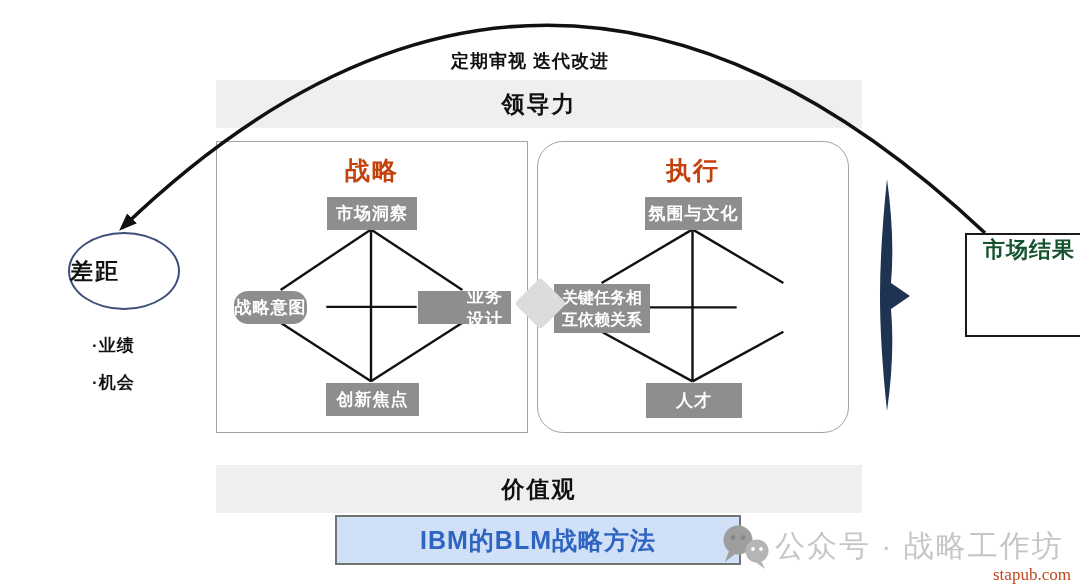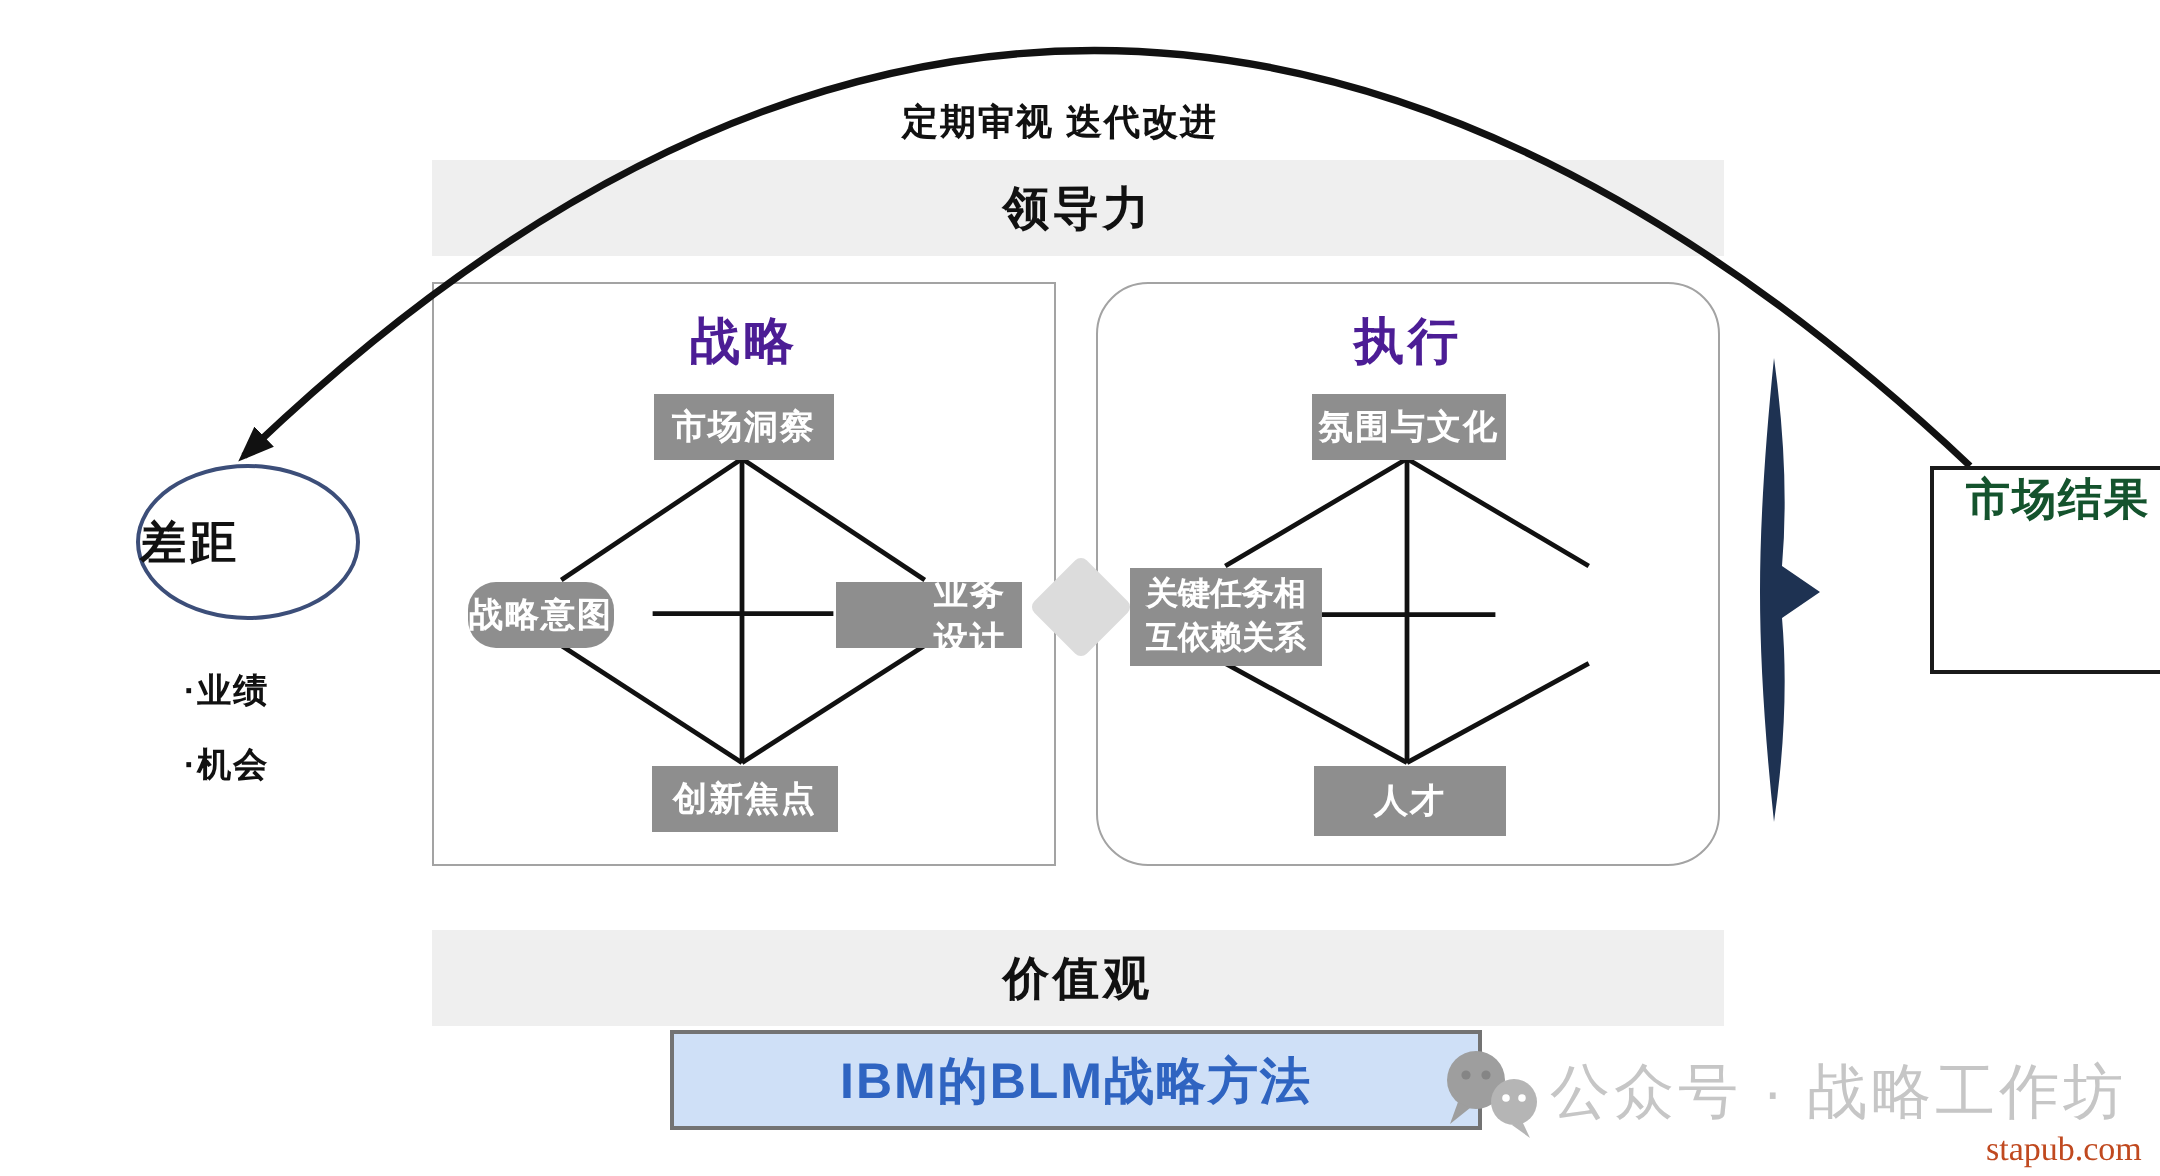--- a/index.html
+++ b/index.html
@@ -21,24 +21,24 @@
     letter-spacing:2px;z-index:1;
   }
   #leadership-bar{top:80px;}
   #values-bar{top:465px;}
   
   .panel{
     width:312px;height:292px;top:141px;background:#ffffff;
     border:1.5px solid #a3a3a3;box-sizing:border-box;z-index:2;
   }
   #strategy-panel{left:216px;}
-  #execution-panel{left:548px;border-radius:26px;}
+  #execution-panel{left:537px;border-radius:26px;}
   .panel-title{
     position:absolute;left:0;top:12px;width:100%;text-align:center;
-    font-size:25px;font-weight:bold;color:#4c1d95;letter-spacing:2px;
+    font-size:25px;font-weight:bold;color:#c2410c;letter-spacing:2px;
   }
   .connectors{position:absolute;left:0;top:0;width:100%;height:100%;}
   .node{
     position:absolute;background:#8e8e8e;color:#ffffff;font-weight:bold;
     display:flex;align-items:center;justify-content:center;text-align:center;
     font-size:17px;letter-spacing:1px;box-sizing:border-box;
   }
   .node .stack{line-height:22px;font-size:16px;letter-spacing:0;}
   
   #s-node-top{left:110px;top:55px;width:90px;height:33px;}

